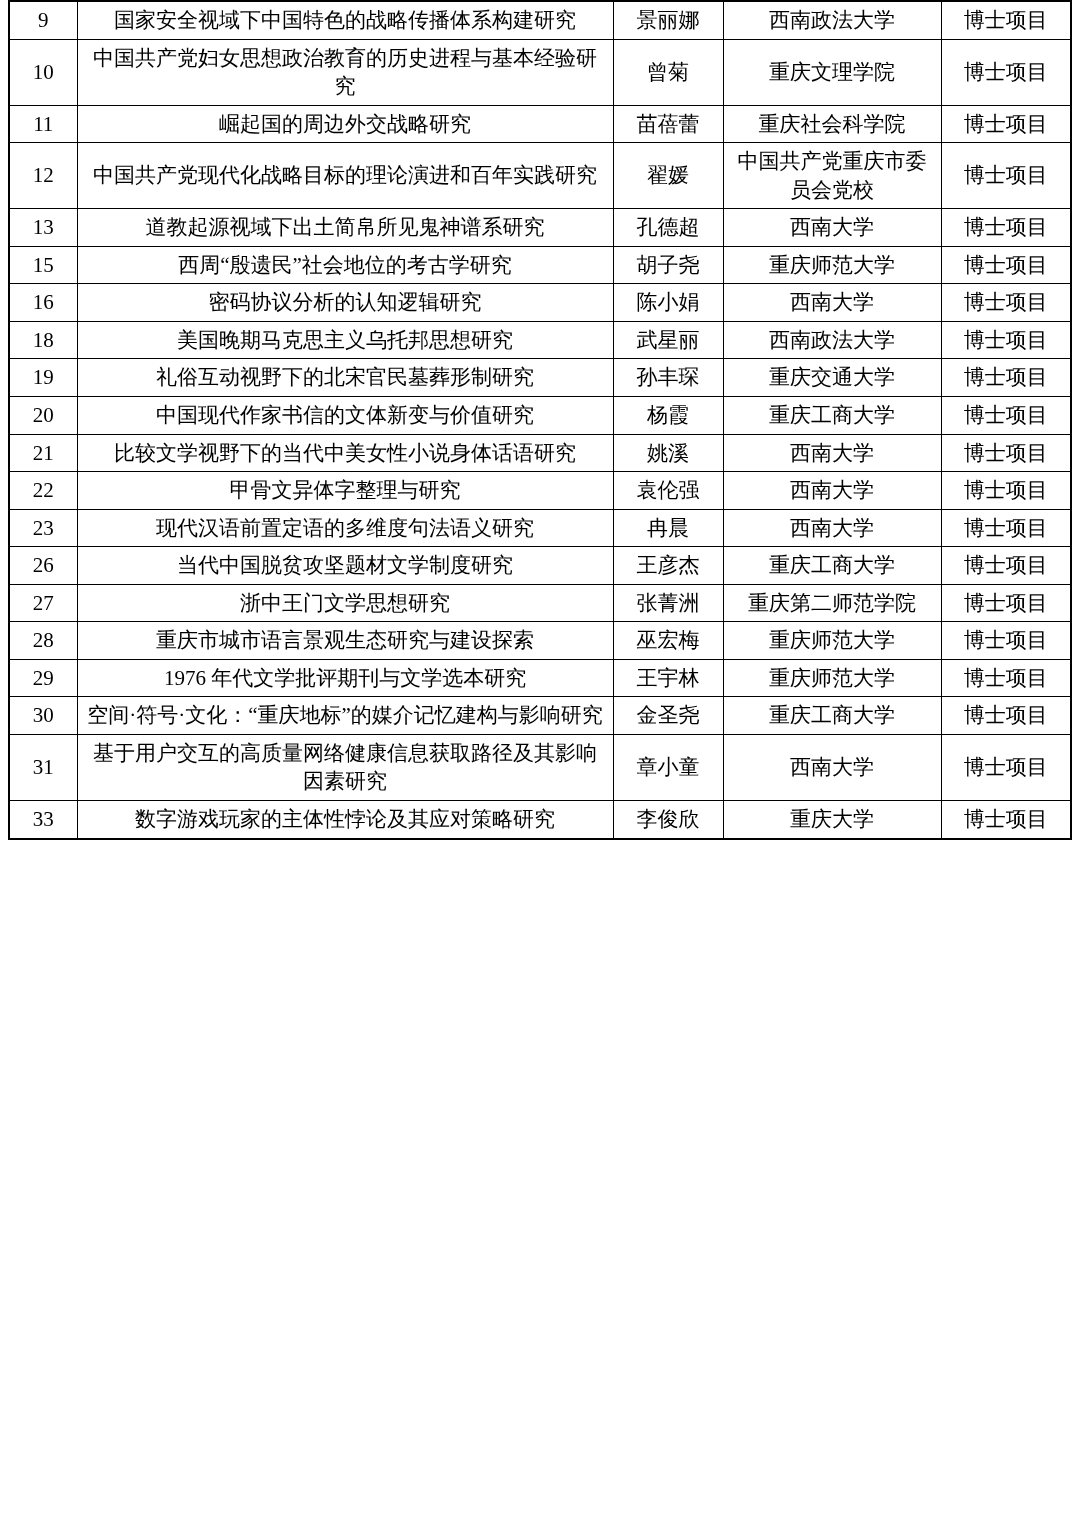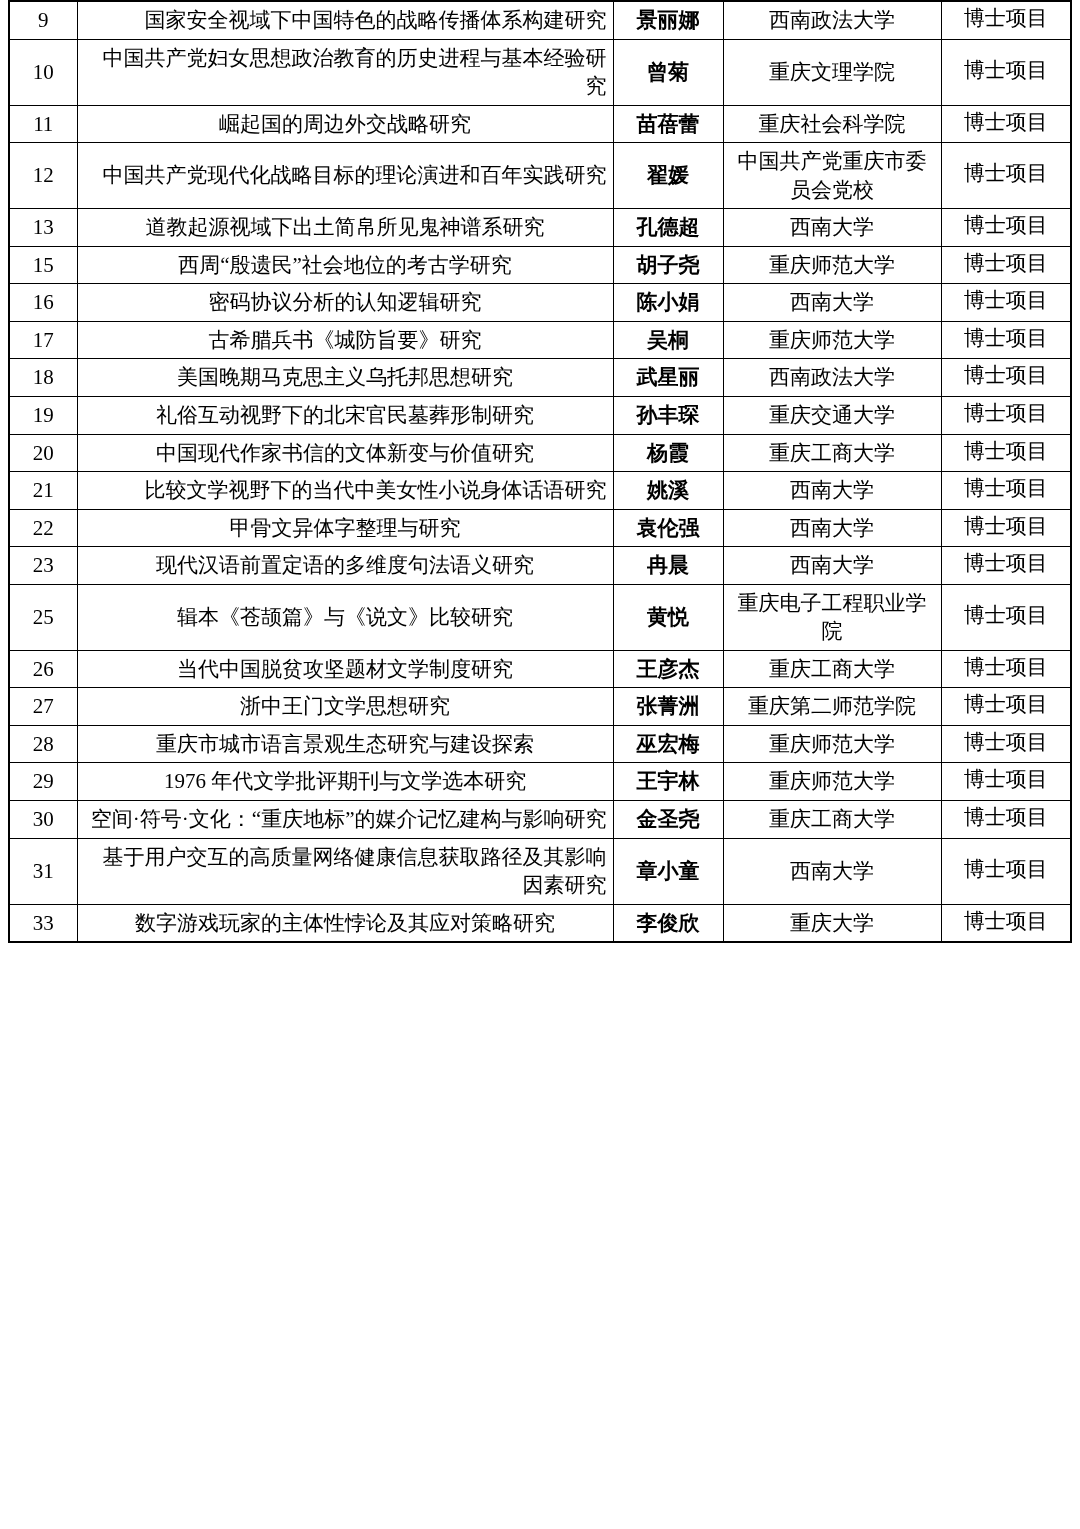--- a/index.html
+++ b/index.html
@@ -47,25 +47,25 @@
   }
   td.cell-index {
     font-size: 21px;
   }
   td.cell-title {
     text-align: center;
     padding-left: 10px;
     padding-right: 10px;
   }
   td.cell-title.wrap {
-    text-align: right;
-  }
-  td.cell-person { white-space: nowrap; font-weight: bold; }
+    text-align: center;
+  }
+  td.cell-person { white-space: nowrap; }
   td.cell-org { }
-  td.cell-type { white-space: nowrap; font-family: Liberation Mono, monospace; }
+  td.cell-type { white-space: nowrap; }
 </style>
 </head>
 <body>
 
 <div class="page">
   <table class="project-table">
     <colgroup>
       <col class="c-index">
       <col class="c-title">
       <col class="c-person">
@@ -116,27 +116,20 @@
           <td class="cell-type">博士项目</td>
         </tr>
         <tr>
           <td class="cell-index">16</td>
           <td class="cell-title">密码协议分析的认知逻辑研究</td>
           <td class="cell-person">陈小娟</td>
           <td class="cell-org">西南大学</td>
           <td class="cell-type">博士项目</td>
         </tr>
         <tr>
-          <td class="cell-index">17</td>
-          <td class="cell-title">古希腊兵书《城防旨要》研究</td>
-          <td class="cell-person">吴桐</td>
-          <td class="cell-org">重庆师范大学</td>
-          <td class="cell-type">博士项目</td>
-        </tr>
-        <tr>
           <td class="cell-index">18</td>
           <td class="cell-title">美国晚期马克思主义乌托邦思想研究</td>
           <td class="cell-person">武星丽</td>
           <td class="cell-org">西南政法大学</td>
           <td class="cell-type">博士项目</td>
         </tr>
         <tr>
           <td class="cell-index">19</td>
           <td class="cell-title">礼俗互动视野下的北宋官民墓葬形制研究</td>
           <td class="cell-person">孙丰琛</td>
@@ -162,27 +155,20 @@
           <td class="cell-title">甲骨文异体字整理与研究</td>
           <td class="cell-person">袁伦强</td>
           <td class="cell-org">西南大学</td>
           <td class="cell-type">博士项目</td>
         </tr>
         <tr>
           <td class="cell-index">23</td>
           <td class="cell-title">现代汉语前置定语的多维度句法语义研究</td>
           <td class="cell-person">冉晨</td>
           <td class="cell-org">西南大学</td>
-          <td class="cell-type">博士项目</td>
-        </tr>
-        <tr>
-          <td class="cell-index">25</td>
-          <td class="cell-title">辑本《苍颉篇》与《说文》比较研究</td>
-          <td class="cell-person">黄悦</td>
-          <td class="cell-org">重庆电子工程职业学院</td>
           <td class="cell-type">博士项目</td>
         </tr>
         <tr>
           <td class="cell-index">26</td>
           <td class="cell-title">当代中国脱贫攻坚题材文学制度研究</td>
           <td class="cell-person">王彦杰</td>
           <td class="cell-org">重庆工商大学</td>
           <td class="cell-type">博士项目</td>
         </tr>
         <tr>

